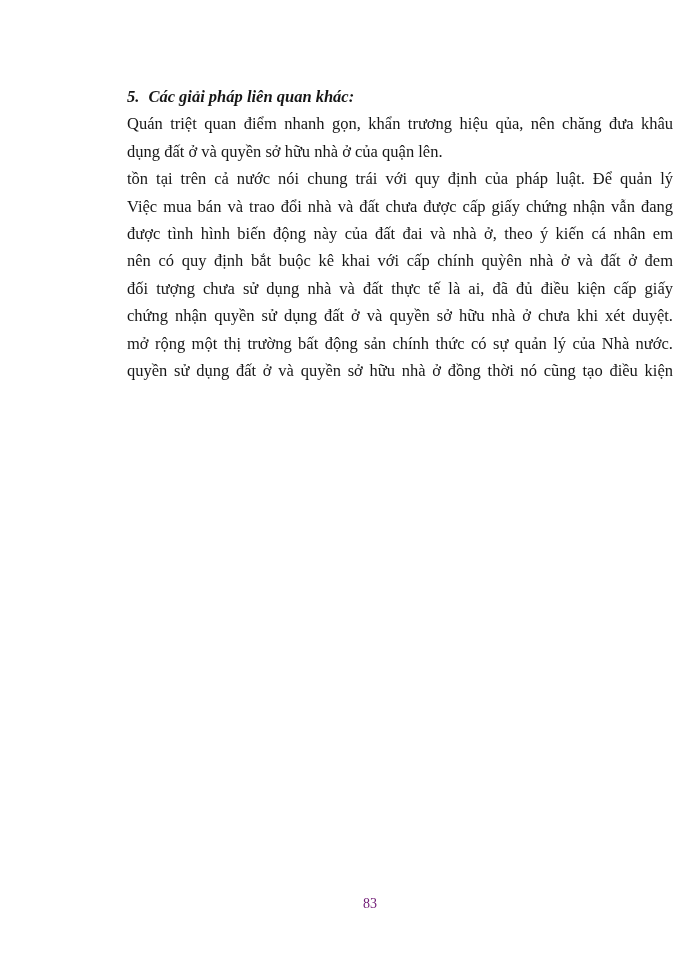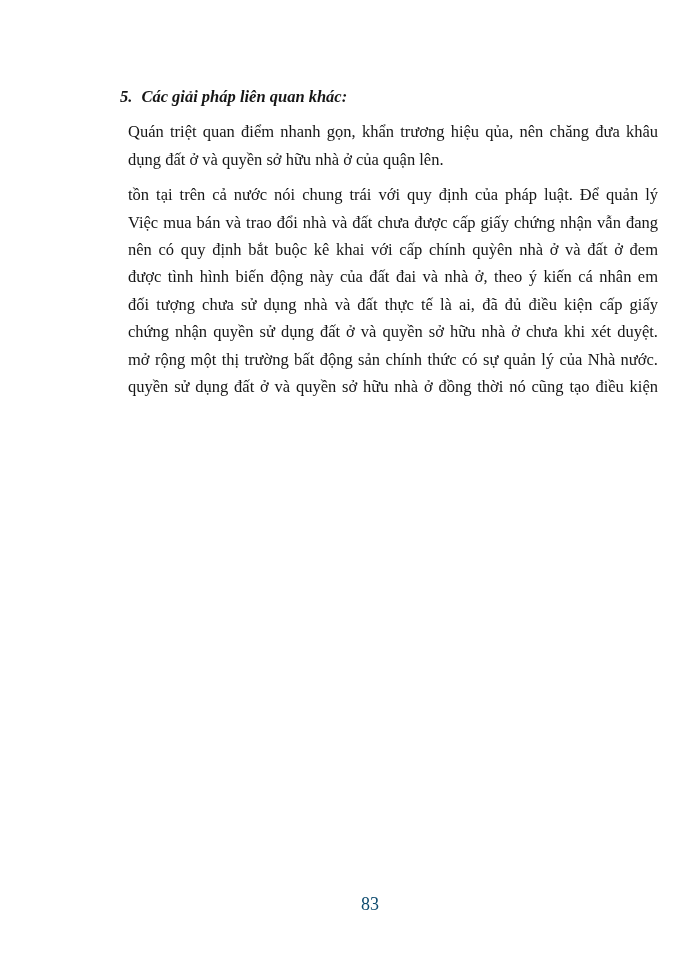--- a/index.html
+++ b/index.html
@@ -13,37 +13,37 @@
     position: relative;
     width: 700px;
     height: 960px;
     background: #ffffff;
     font-family: "Liberation Serif", "DejaVu Serif", serif;
     color: #161616;
     overflow: hidden;
   }
   .content {
     position: absolute;
-    left: 120px;
+    left: 127px;
     top: 83px;
     width: 546px;
   }
   .heading {
     height: 27.4px;
     line-height: 27.4px;
     font-size: 16.5px;
     font-weight: bold;
     font-style: italic;
     white-space: nowrap;
   }
   .heading .hnum {
     margin-right: 9px;
   }
   .para {
-    margin: 8px;
+    margin: 0;
     padding: 0;
   }
   .line {
     height: 27.4px;
     line-height: 27.4px;
     font-size: 16.5px;
     text-align: justify;
     text-align-last: justify;
     overflow: hidden;
   }
@@ -51,44 +51,44 @@
     text-align-last: left;
   }
   .footer {
     position: absolute;
     top: 894px;
     left: 0;
     width: 700px;
     line-height: 20px;
     text-align: center;
     text-indent: 40px;
-    font-size: 18px;
-    color: #0c4a6e;
+    font-size: 14px;
+    color: #701a75;
   }
 </style>
 </head>
 <body>
 
 <div class="page">
   <div class="content">
 
     <div class="heading">
       <span class="hnum">5.</span><span class="htitle">Các giải pháp liên quan khác:</span>
     </div>
 
     <div class="para">
       <div class="line">Quán triệt quan điểm nhanh gọn, khẩn trương hiệu qủa, nên chăng đưa khâu</div>
       <div class="line last-left">dụng đất ở và quyền sở hữu nhà ở của quận lên.</div>
     </div>
 
     <div class="para">
       <div class="line">tồn tại trên cả nước nói chung trái với quy định của pháp luật. Để quản lý</div>
       <div class="line">Việc mua bán và trao đổi nhà và đất chưa được cấp giấy chứng nhận vẫn đang</div>
+      <div class="line">được tình hình biến động này của đất đai và nhà ở, theo ý kiến cá nhân em</div>
       <div class="line">nên có quy định bắt buộc kê khai với cấp chính quỳên nhà ở và đất ở đem</div>
-      <div class="line">được tình hình biến động này của đất đai và nhà ở, theo ý kiến cá nhân em</div>
       <div class="line">đối tượng chưa sử dụng nhà và đất thực tế là ai, đã đủ điều kiện cấp giấy</div>
       <div class="line">chứng nhận quyền sử dụng đất ở và quyền sở hữu nhà ở chưa khi xét duyệt.</div>
       <div class="line">mở rộng một thị trường bất động sản chính thức có sự quản lý của Nhà nước.</div>
       <div class="line">quyền sử dụng đất ở và quyền sở hữu nhà ở đồng thời nó cũng tạo điều kiện</div>
     </div>
 
   </div>
 
   <div class="footer">83</div>
 </div>

